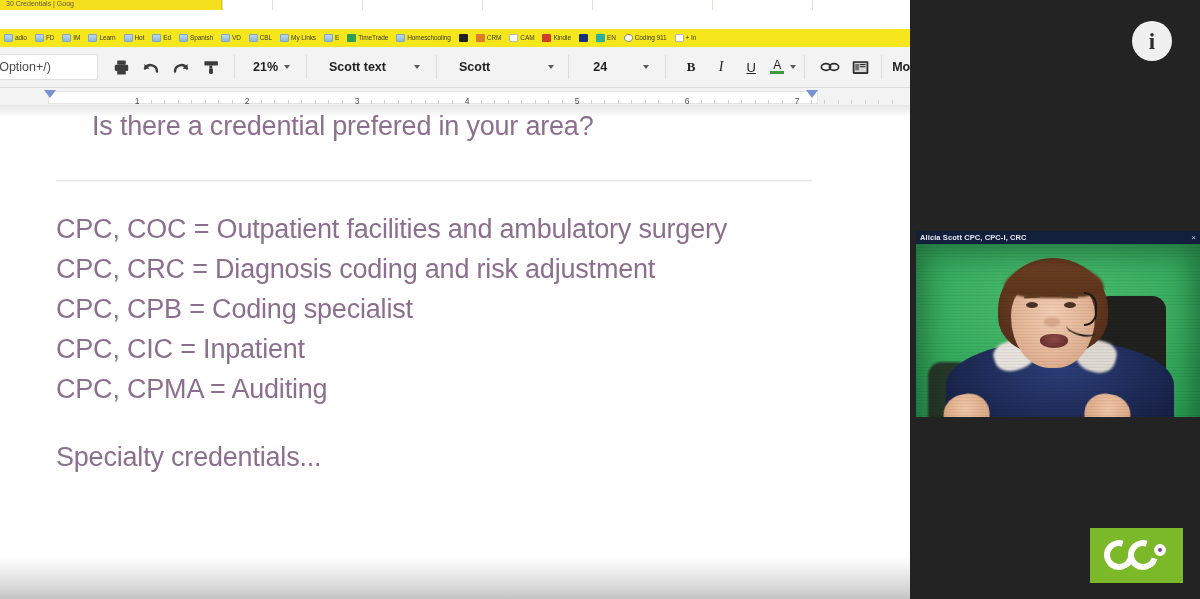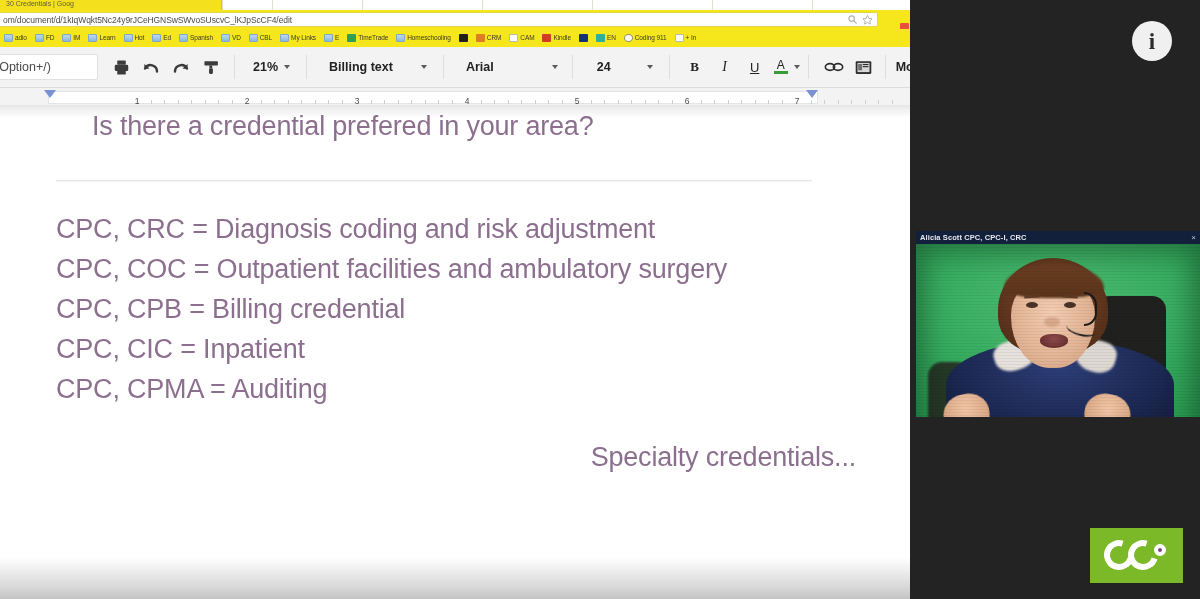--- a/index.html
+++ b/index.html
@@ -490,35 +490,20 @@
       </div>
       <div class="tab-sliver" style="left:222px;width:50px;"></div>
       <div class="tab-sliver" style="left:272px;width:90px;"></div>
       <div class="tab-sliver" style="left:362px;width:120px;"></div>
       <div class="tab-sliver" style="left:482px;width:110px;"></div>
       <div class="tab-sliver" style="left:592px;width:120px;"></div>
       <div class="tab-sliver" style="left:712px;width:100px;"></div>
       <div class="tab-sliver" style="left:812px;width:98px;"></div>
     </div>
 
-    <div class="omnibox-row">
-      <div class="omnibox">
-        <span class="omnibox-url">om/document/d/1kIqWqkt5Nc24y9rJCeHGNSwSWvoSUscvC_lKJpScCF4/edit</span>
-        <span class="omnibox-icons">
-          <svg class="ob-icon" viewBox="0 0 24 24" fill="none" stroke="#6b6b5a" stroke-width="2.4">
-            <circle cx="10" cy="10" r="6"></circle>
-              <line x1="14.5" y1="14.5" x2="21" y2="21"></line>
-          </svg>
-          <svg class="ob-icon" viewBox="0 0 24 24" fill="none" stroke="#6b6b5a" stroke-width="2">
-            <polygon points="12,3 15,9.5 22,10.3 17,15 18.3,22 12,18.6 5.7,22 7,15 2,10.3 9,9.5"></polygon>
-          </svg>
-        </span>
-      </div>
-      <div class="extension-chip"></div>
-    </div>
 
     <div class="bookmarks-bar" id="bookmarks">
         <div class="bm">
           <span class="bm-ico ico-folder"></span>
           <span class="bm-label">adio</span>
         </div>
         <div class="bm">
           <span class="bm-ico ico-folder"></span>
           <span class="bm-label">FD</span>
         </div>
@@ -635,28 +620,28 @@
       <div class="tb-sep" style="margin-left:8px;"></div>
 
       <div class="tb-dd" style="margin-left:8px;">
         <span class="tb-dd-label">21%</span>
         <span class="caret"></span>
       </div>
 
       <div class="tb-sep" style="margin-left:10px;"></div>
 
       <div class="tb-dd" style="margin-left:12px;">
-        <span class="tb-dd-label">Billing text</span>
+        <span class="tb-dd-label">Scott text</span>
         <span class="caret" style="margin-left:22px;"></span>
       </div>
 
       <div class="tb-sep" style="margin-left:10px;"></div>
 
       <div class="tb-dd" style="margin-left:12px;">
-        <span class="tb-dd-label">Arial</span>
+        <span class="tb-dd-label">Scott</span>
         <span class="caret" style="margin-left:52px;"></span>
       </div>
 
       <div class="tb-sep" style="margin-left:8px;"></div>
 
       <div class="tb-dd" style="margin-left:14px;">
         <span class="tb-dd-label">24</span>
         <span class="caret" style="margin-left:30px;"></span>
       </div>
 
@@ -767,27 +752,27 @@
       <div class="ruler-marker-r"></div>
     </div>
 
     <div class="doc-page">
       <div class="top-scan"></div>
       <div class="doc-body" id="doc-body">
           <div class="doc-line" style="color: rgb(140, 111, 142); margin-left: 36px;">Is there a credential prefered in your area?</div>
           <div class="doc-blank"></div>
           <div class="doc-hr"></div>
           <div class="doc-blank"></div>
+          <div class="doc-line" style="color: rgb(140, 111, 142);">CPC, COC = Outpatient facilities and ambulatory surgery</div>
           <div class="doc-line" style="color: rgb(140, 111, 142);">CPC, CRC = Diagnosis coding and risk adjustment</div>
-          <div class="doc-line" style="color: rgb(140, 111, 142);">CPC, COC = Outpatient facilities and ambulatory surgery</div>
-          <div class="doc-line" style="color: rgb(140, 111, 142);">CPC, CPB = Billing credential</div>
+          <div class="doc-line" style="color: rgb(140, 111, 142);">CPC, CPB = Coding specialist</div>
           <div class="doc-line" style="color: rgb(140, 111, 142);">CPC, CIC = Inpatient</div>
           <div class="doc-line" style="color: rgb(140, 111, 142);">CPC, CPMA = Auditing</div>
           <div class="doc-blank"></div>
-          <div class="doc-line" style="color: rgb(140, 111, 142); text-align: right;">Specialty credentials...</div>
+          <div class="doc-line" style="color: rgb(140, 111, 142);">Specialty credentials...</div>
         </div>
       <div class="bottom-fade"></div>
     </div>
   </div>
 
   <div id="right-panel">
 
     <div class="info-btn">
       <span>i</span>
     </div>

